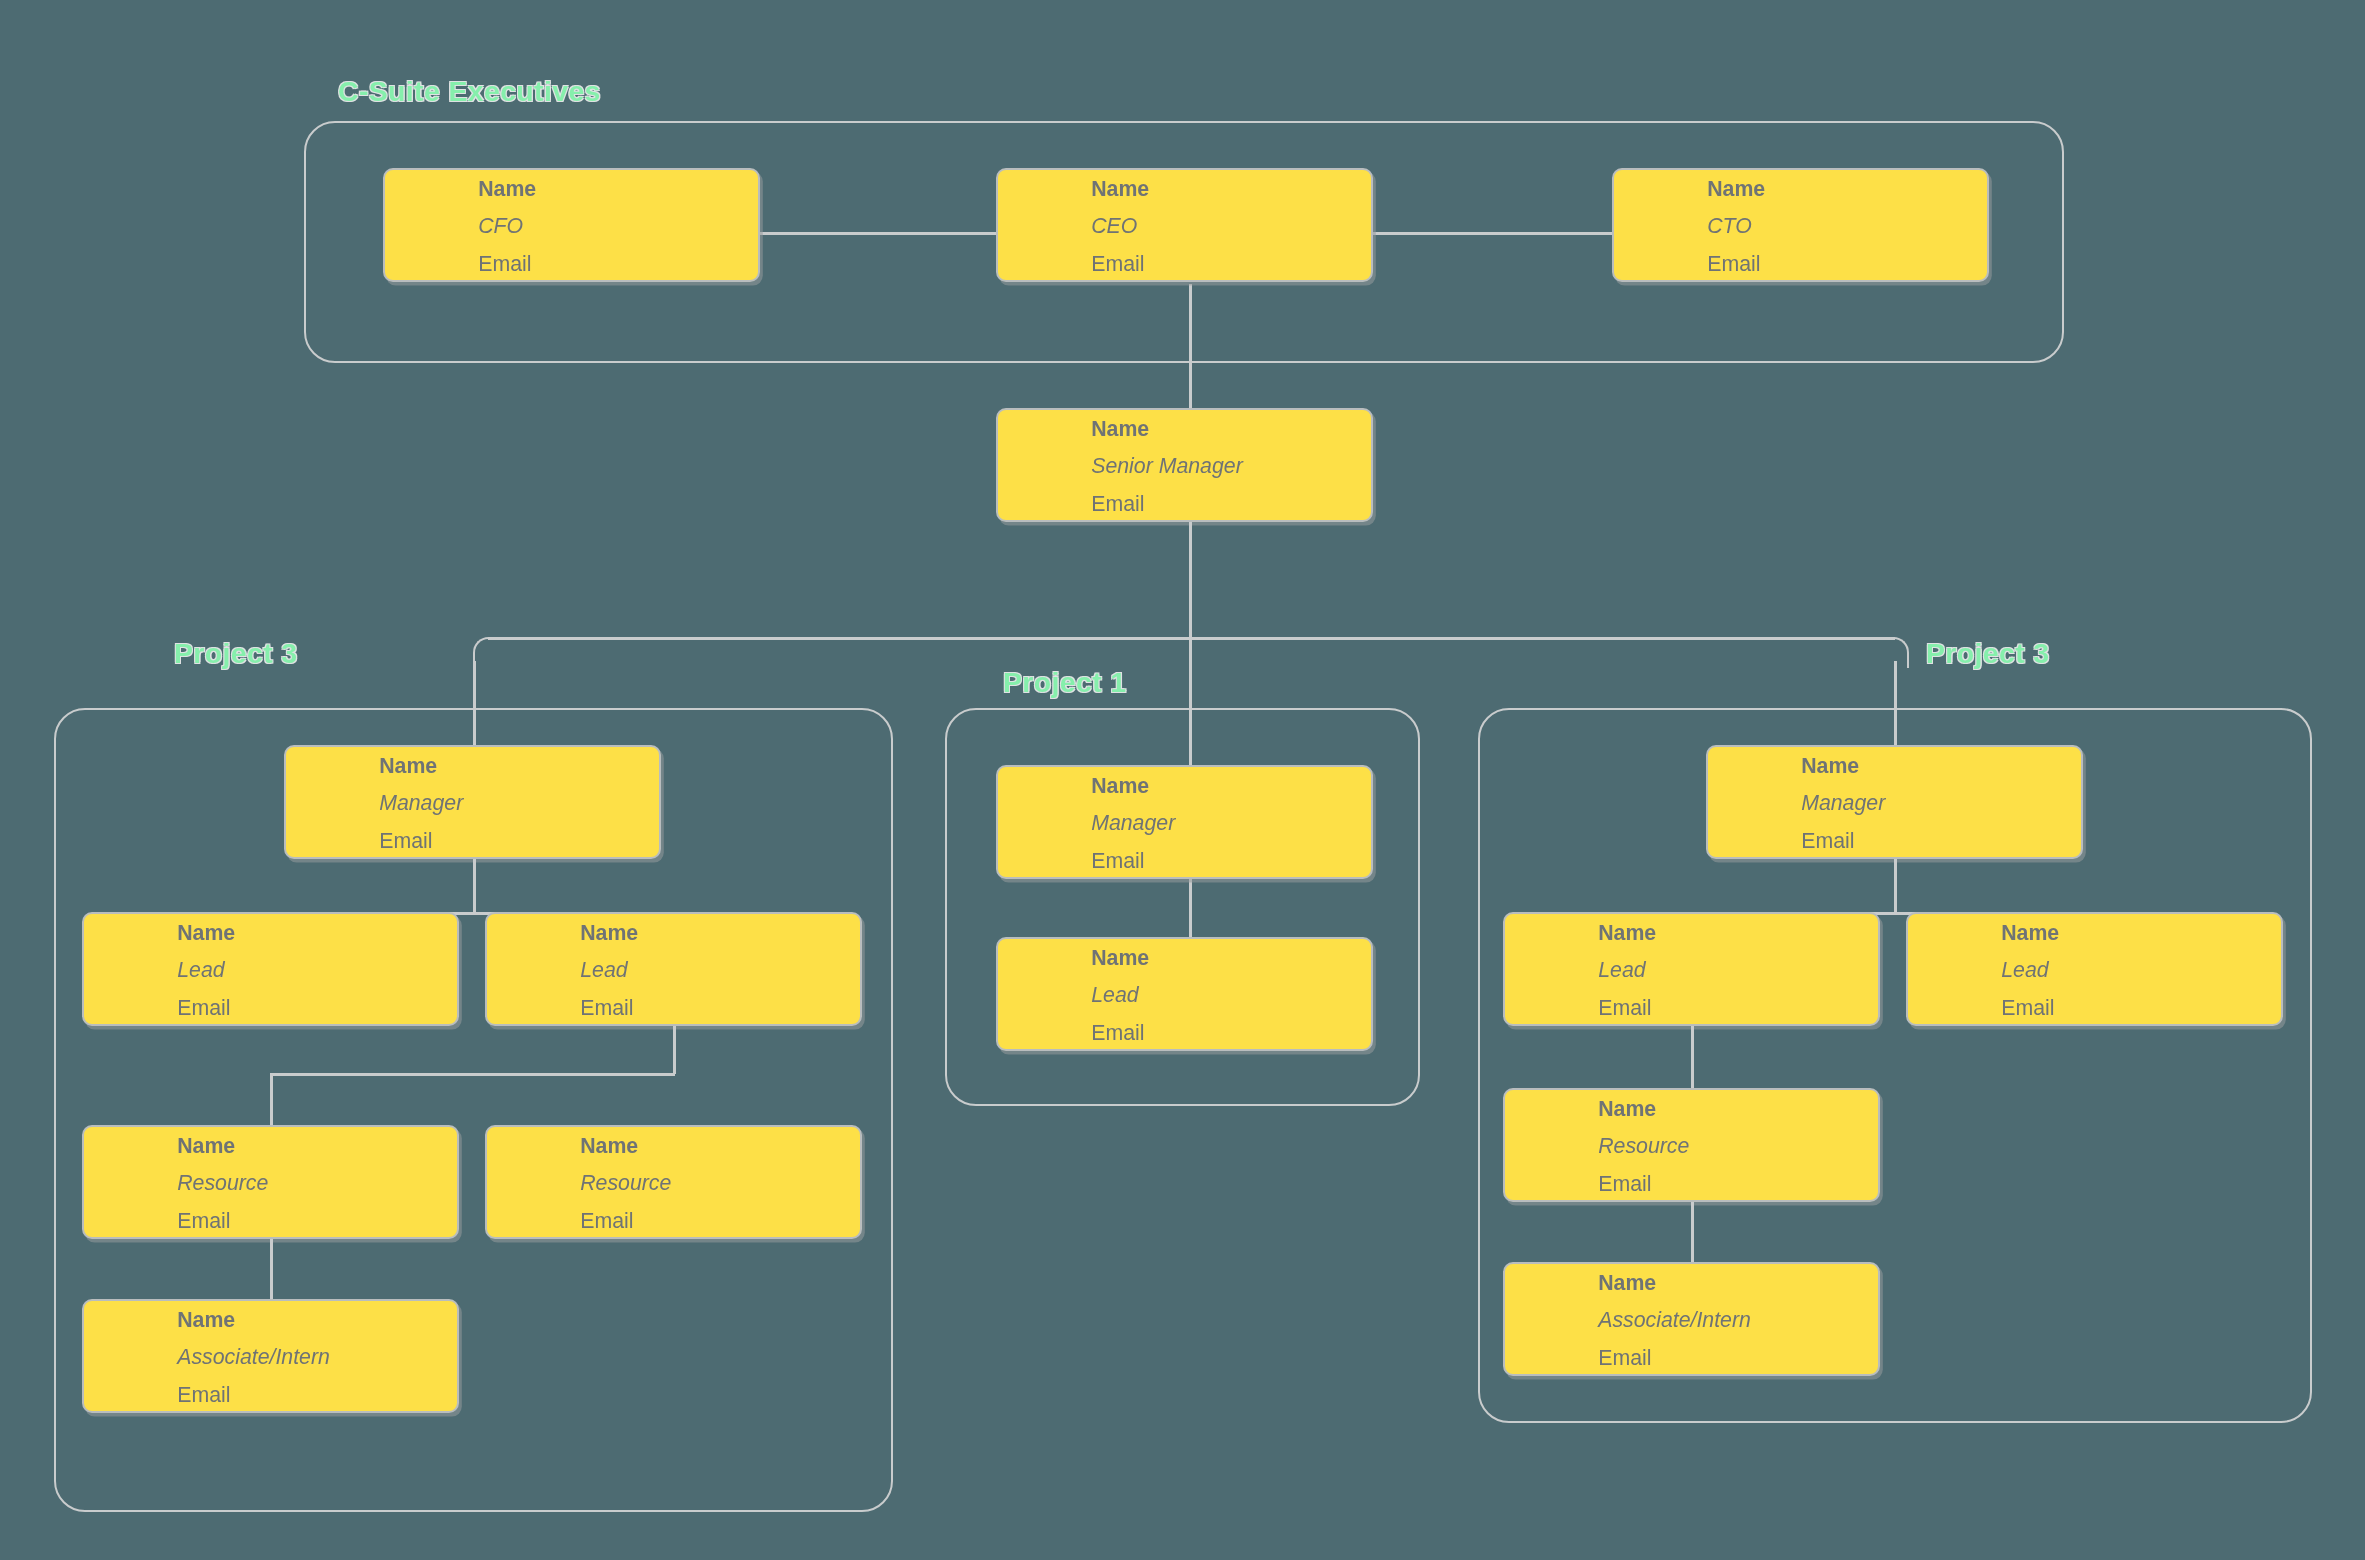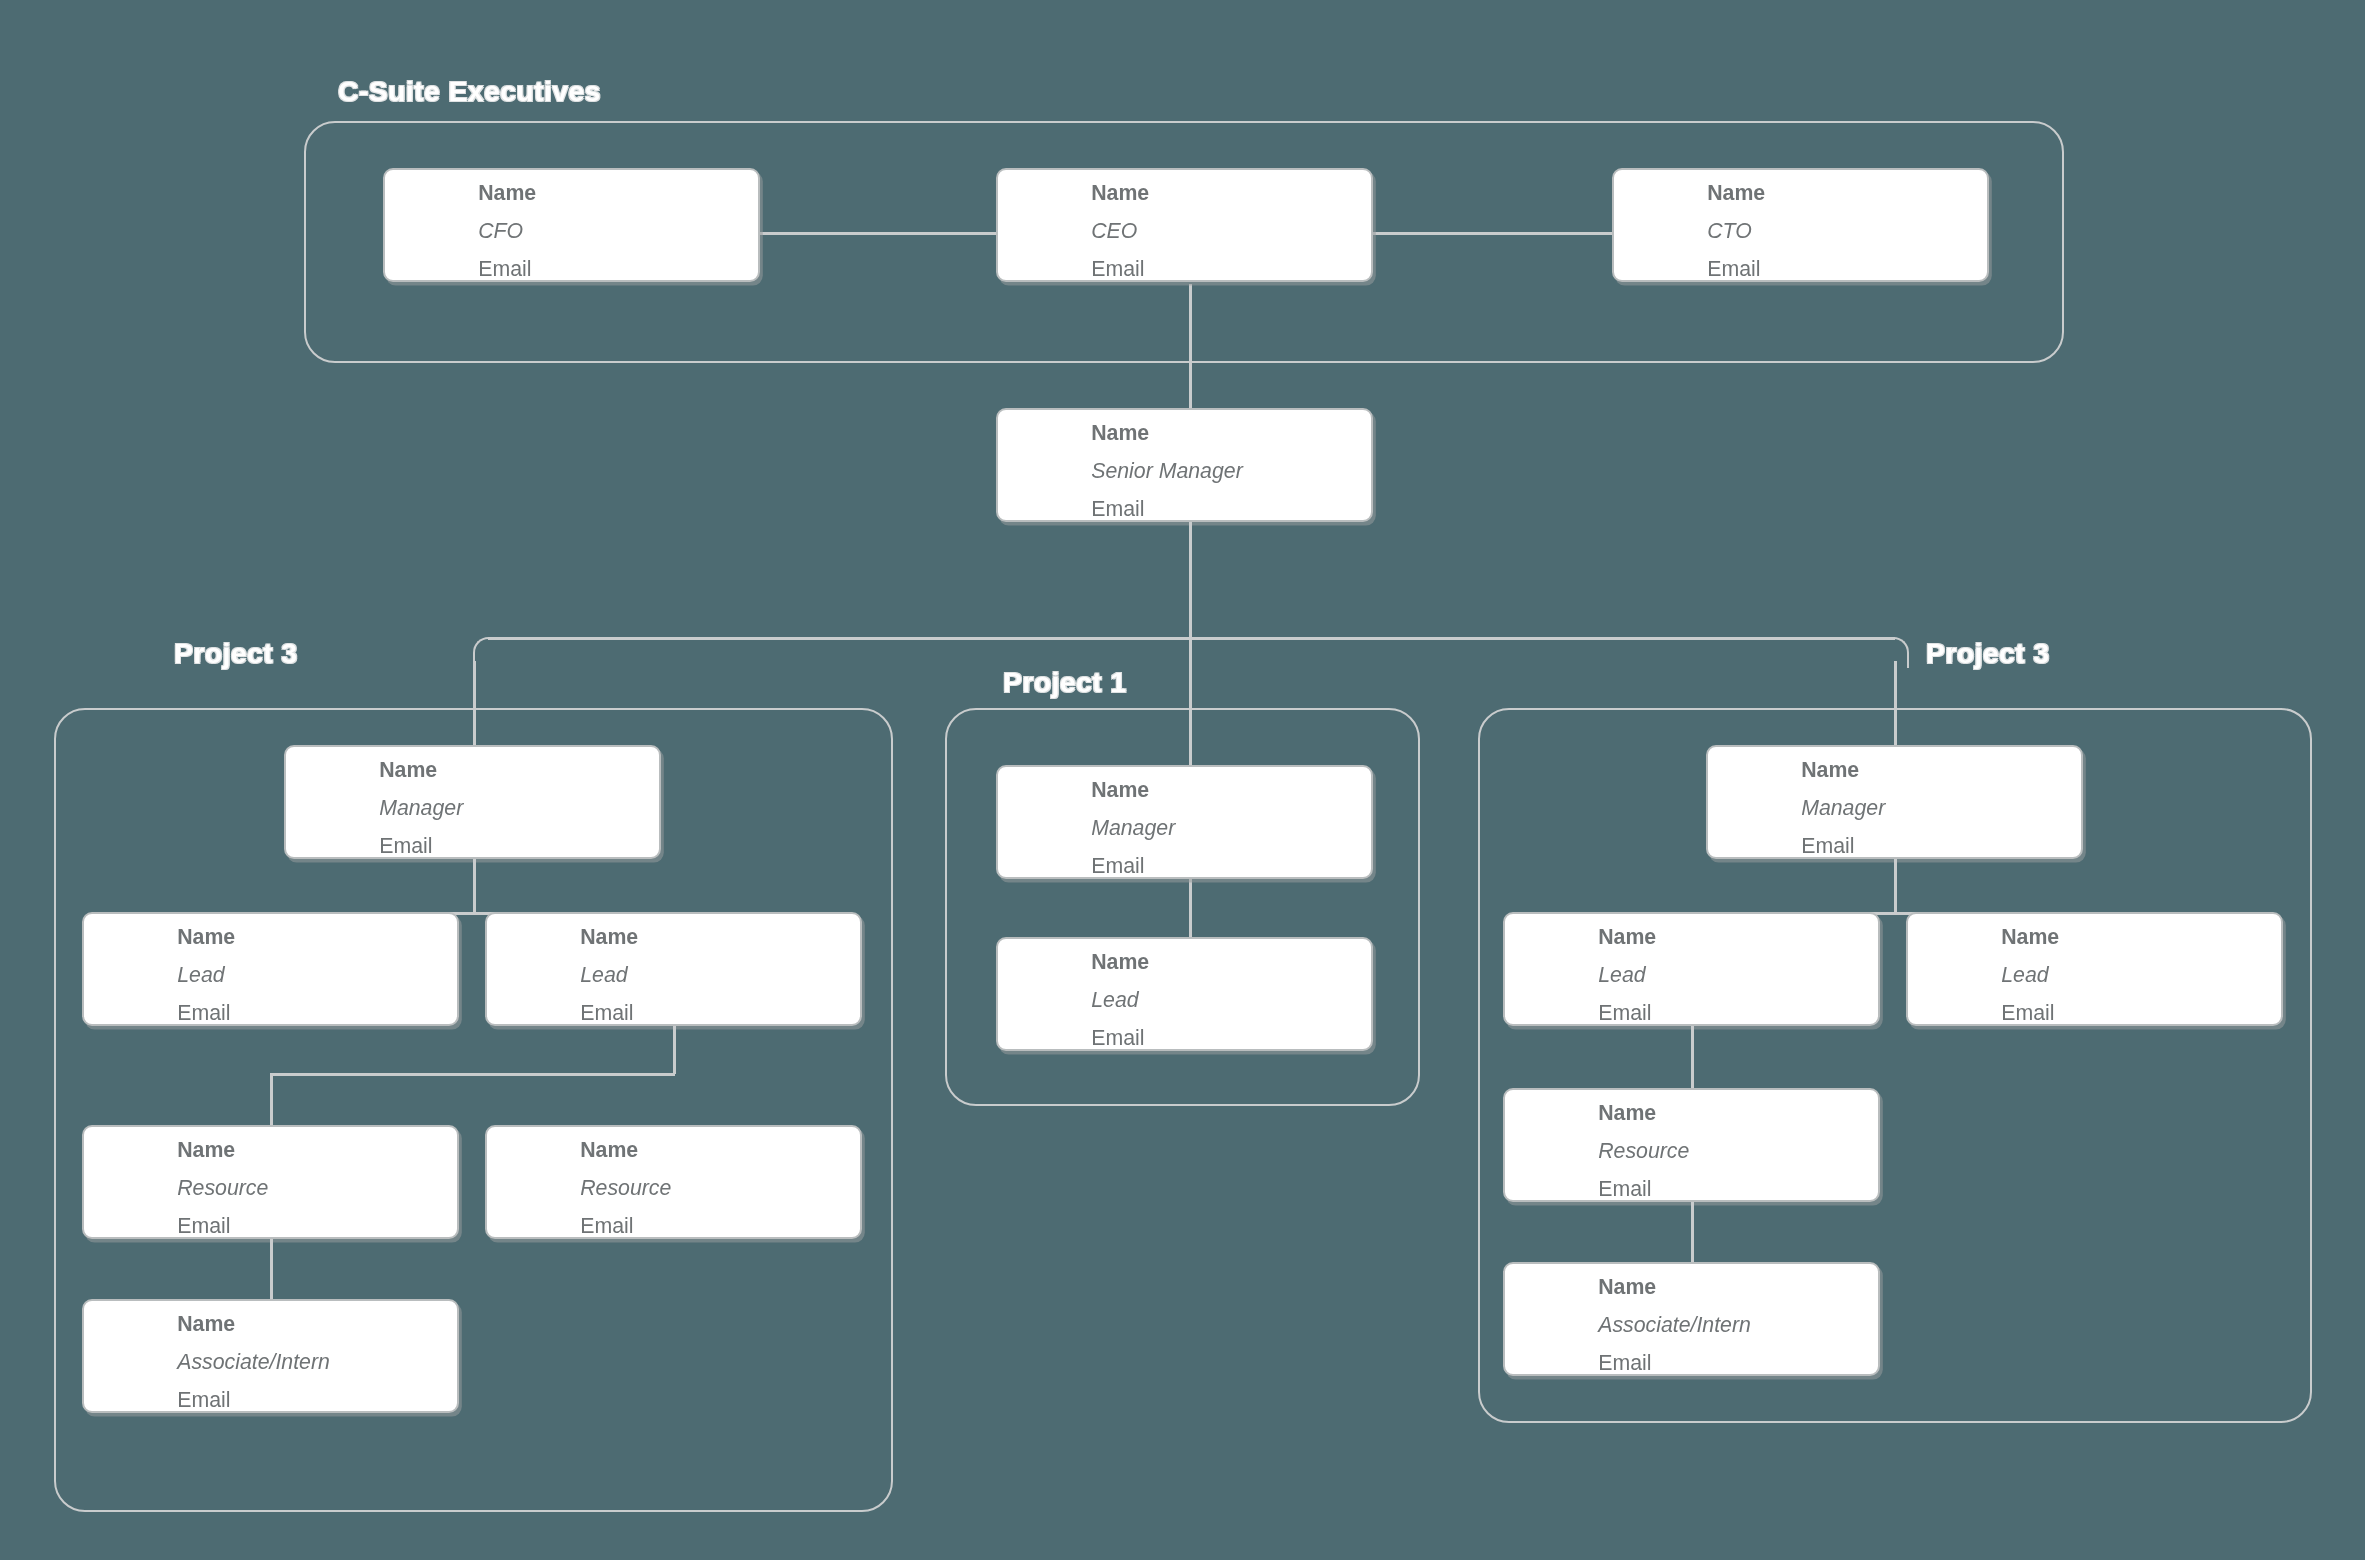--- a/index.html
+++ b/index.html
@@ -21,21 +21,21 @@
     position: absolute;
     border: 2.8px solid #c9cccd;
     border-radius: 31px;
     box-sizing: border-box;
     background: transparent;
   }
   .group-label {
     position: absolute;
     font-size: 28.4px;
     font-weight: 700;
-    color: #ffffff;
+    color: #86efac;
     letter-spacing: 0.4px;
     white-space: nowrap;
     text-shadow:
       -1.1px -1.1px 0 #dfe2e3,
        1.1px -1.1px 0 #dfe2e3,
       -1.1px  1.1px 0 #dfe2e3,
        1.1px  1.1px 0 #dfe2e3;
   }
 
   
@@ -50,27 +50,27 @@
     border: 2.8px solid #c9cccd;
     box-sizing: border-box;
     background: transparent;
   }
   .corner-tl { border-right: none; border-bottom: none; border-top-left-radius: 15.6px; }
   .corner-tr { border-left: none; border-bottom: none; border-top-right-radius: 15.6px; }
 
   
   .card {
     position: absolute;
-    background: #ffffff;
+    background: #fde047;
     border: 2.8px solid #b9bdbe;
     border-radius: 10px;
     box-sizing: border-box;
     box-shadow: 2.8px 3.6px 0 rgba(150,155,157,0.55);
     display: flex;
-    align-items: flex-end;
+    align-items: flex-start;
     overflow: hidden;
   }
   .avatar {
     width: 74px;
     flex: 0 0 74px;
     margin: 6.4px 0 0 6.4px;
     background: #e4e4e4;
     border-radius: 7.1px;
     position: relative;
     overflow: hidden;

